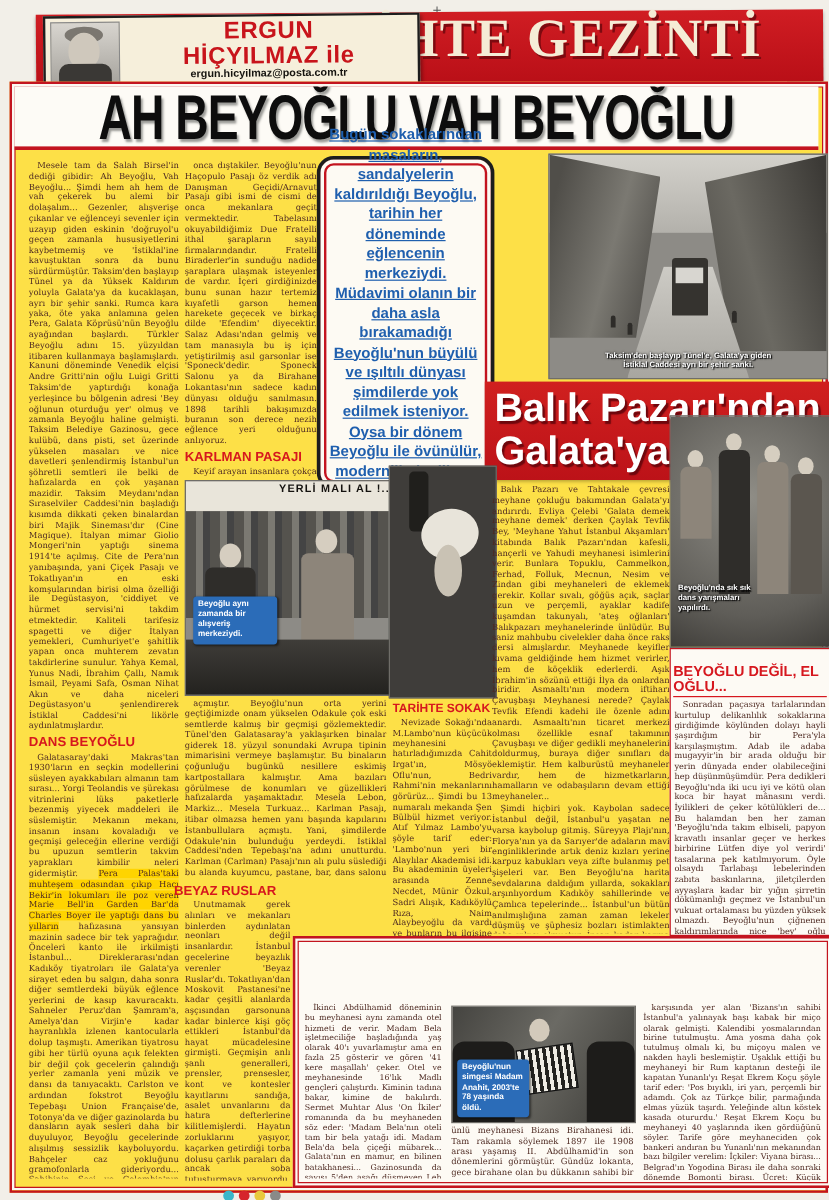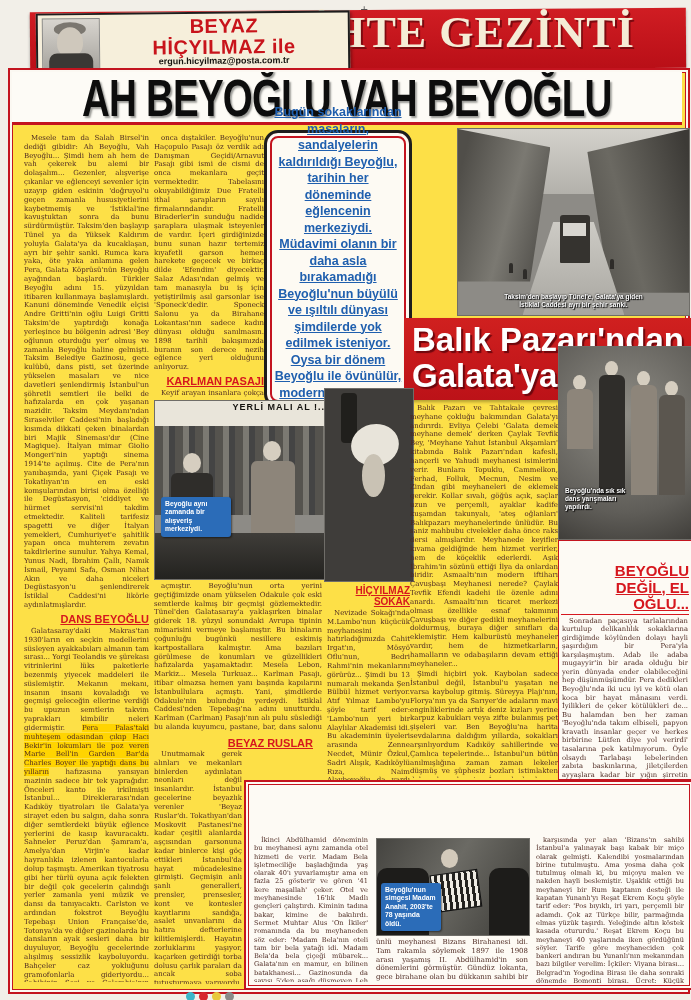--- a/index.html
+++ b/index.html
@@ -26,22 +26,22 @@
   
   #frame{left:8px;top:68px;width:678px;height:922px;background:#fde047;border:2px solid #c3141f;
          box-shadow:inset 0 0 0 2px #fbf8f2, inset 0 0 0 3px #c3141f;}
   #headline-row{left:2px;top:2px;width:670px;height:50px;border-bottom:3px solid #c3141f;display:flex;
          align-items:center;justify-content:center;overflow:hidden;background:#fdfbf6;}
   #headline{font:900 47px/1 "Liberation Sans",sans-serif;color:#0d0d0d;white-space:nowrap;
          transform:scale(.82,1.12);letter-spacing:-1px;text-shadow:2px 2px 2px #9a9a96;}
   
   .col{color:#4e2a22;font-size:7px;line-height:1.26;text-align:justify;overflow:hidden;}
   .col p{margin:0 0 2px 0;text-indent:7px;}
-  .redhead{color:#d6171e;font:900 11px/1.1 "Liberation Sans",sans-serif;text-align:right;
-         margin:3px 0 2px 0;text-indent:0 !important;text-decoration:underline;}
+  .redhead{color:#d6171e;font:900 11px/1.1 "Liberation Sans",sans-serif;text-align:left;
+         margin:3px 0 2px 0;text-indent:0 !important;}
   .redhead.u{border-bottom:1px solid #d6171e;padding-bottom:1px;}
   mark.hl{background:#ffd400;color:#4e2a22;padding:0;}
   
   #callout{left:254px;top:60px;width:142px;height:272px;background:#fdfaf3;border:3px solid #1d1d1d;
          border-radius:14px;box-shadow:inset 0 0 0 3px #fdfaf3, inset 0 0 0 5px #c3141f;
          display:flex;align-items:center;}
   #callout-text{padding:8px 7px;color:#1f5fae;font:700 12.5px/1.32 "Liberation Sans",sans-serif;
          text-align:center;text-decoration:underline;}
   
   .ph{background:#8d8b86;overflow:hidden;border:1px solid #6f6d68;}
@@ -83,41 +83,41 @@
          display:flex;align-items:center;justify-content:center;overflow:hidden;}
   #madam-title{color:#fff;font:900 38px/1 "Liberation Sans",sans-serif;white-space:nowrap;
          transform:scale(.88,1.05);text-shadow:2px 2px 0 #70060c;}
   
   #balik-box{left:394px;top:248px;width:292px;height:82px;background:linear-gradient(#d0201f,#bc1218);
          box-shadow:2px 2px 3px rgba(0,0,0,.3);}
   #balik-box .t{position:absolute;left:8px;top:4px;color:#fff;font:900 33px/1.08 "Liberation Sans",sans-serif;
          text-shadow:2px 2px 1px #6e070d;white-space:nowrap;}
   
   #beyoglu-box{left:548px;top:470px;width:132px;height:238px;border:1.5px solid #c3141f;background:#fdfaf4;padding:0;}
-  #beyoglu-box .redhead{font-size:15px;margin:22px 2px 2px 2px;}
+  #beyoglu-box .redhead{font-size:12px;margin:12px 2px 2px 2px;}
   
   .dot{position:absolute;width:9px;height:9px;border-radius:50%;top:992px;}
 </style>
 </head>
 <body>
 
 <div id="page">
 
   <div class="abs" id="crop-mark">+</div>
 
   <div class="abs" id="banner"></div>
   <div class="abs" id="banner-title">TARİHTE GEZİNTİ</div>
   <div class="abs" id="author-box">
     <div class="abs" id="author-photo">
       <div class="hair"></div>
       <div class="face"></div>
       <div class="suit"></div>
     </div>
     <div class="author-name">
-      <span>BEYAZ</span><br>
+      <span>ERGUN</span><br>
       <span>HİÇYILMAZ ile</span>
     </div>
     <div class="author-email">ergun.hicyilmaz@posta.com.tr</div>
   </div>
 
   <div class="abs" id="frame">
 
     <div class="abs" id="headline-row">
       <span id="headline">AH BEYOĞLU VAH BEYOĞLU</span>
     </div>
@@ -193,21 +193,21 @@
     <div class="abs col" id="beyoglu-box">
       <div class="redhead u">BEYOĞLU DEĞİL, EL OĞLU...</div>
       <p style="font-size:6.8px;margin:0 3px;">Sonradan paçasıya tarlalarından kurtulup delikanlılık sokaklarına girdiğimde köylünden dolayı hayli şaşırdığım bir Pera'yla karşılaşmıştım. Adab ile adaba mugayyir'in bir arada olduğu bir yerin dünyada ender olabileceğini hep düşünmüşümdür. Pera dedikleri Beyoğlu'nda iki ucu iyi ve kötü olan koca bir hayat mânasını verdi. İyilikleri de çeker kötülükleri de... Bu halamdan ben her zaman 'Beyoğlu'nda takım elbiseli, papyon kravatlı insanlar geçer ve herkes birbirine Lütfen diye yol verirdi' tasalarına pek katılmıyorum. Öyle olsaydı Tarlabaşı lebelerinden zabıta baskınlarına, jiletçilerden ayyaşlara kadar bir yığın şirretin dökümanlığı geçmez ve İstanbul'un vukuat ortalaması bu yüzden yüksek olmazdı. Beyoğlu'nun çiğnenen kaldırımlarında nice 'bey' oğlu kademsiz ve uğursuz, başkan ve şirret ve o ölçüde harpeninin ayak izleri vardır. Ne kadar temizlense Pera adından İstiklal Caddesi'ne ulaşan yol geçmişin lekelerini taşımaya devam ediyor. Beyoğlu, 'bey oğlu' değil, 'el oğlu' sanki.</p>
     </div>
 
     <div class="abs col" style="left:144px;top:512px;width:168px;height:150px;">
       <p>açmıştır. Beyoğlu'nun orta yerini geçtiğimizde onam yükselen Odakule çok eski semtlerde kalmış bir geçmişi gözlemektedir. Tünel'den Galatasaray'a yaklaşırken binalar giderek 18. yüzyıl sonundaki Avrupa tipinin mimarisini vermeye başlamıştır. Bu binaların çoğunluğu bugünkü nesillere eskimiş kartpostallara kalmıştır. Ama bazıları görülmese de konumları ve güzellikleri hafızalarda yaşamaktadır. Mesela Lebon, Markiz... Mesela Turkuaz... Karlman Pasajı, itibar olmazsa hemen yanı başında kapılarını İstanbullulara açmıştı. Yani, şimdilerde Odakule'nin bulunduğu yerdeydi. İstiklal Caddesi'nden Tepebaşı'na adını unutturdu. Karlman (Carlman) Pasajı'nın alı pulu süslediği bu alanda kuyumcu, pastane, bar, dans salonu ve lokantası ile eğlence külliyesi idi.</p>
     </div>
 
     <div class="abs col" style="left:317px;top:512px;width:83px;height:198px;">
-      <div class="redhead" style="font-size:10px;">HİÇYILMAZ SOKAK</div>
+      <div class="redhead" style="font-size:10px;">TARİHTE SOKAK</div>
       <p>Nevizade Sokağı'nda M.Lambo'nun küçücük meyhanesini hatırladığımızda Cahit Irgat'ın, Mösyö Oflu'nun, Bedri Rahmi'nin mekanlarını görürüz... Şimdi bu 13 numaralı mekanda Şen Bülbül hizmet veriyor. Atıf Yılmaz Lambo'yu şöyle tarif eder: 'Lambo'nun yeri bir Alaylılar Akademisi idi. Bu akademinin üyeleri arasında Zenne Necdet, Münir Özkul, Sadri Alışık, Kadıköylü Rıza, Naim Alaybeyoğlu da vardı ve bunların bu ilgisine dostların hepsi ve daha başkaları da olmak üzere bu küçücük dükkana uğrardık. Yer dardı ama gönüller genişti.' Pera Palas 'Orient Ekspres' için son istasyondur. Agatha Christie'nin roman yazdığı, Atatürk'ün İstanbul'a geldiğinde sürekli kaldığı ünlü Pera Palas Oteli şimdi Tango geceleri ile eskiyi davet ediyor.</p>
     </div>
 
     <div class="abs redhead" style="left:135px;top:664px;width:168px;">BEYAZ RUSLAR</div>
     <div class="abs col" style="left:144px;top:680px;width:88px;height:234px;">
       <p>Unutmamak gerek alınları ve mekanları binlerden aydınlatan neonları değil insanlardır. İstanbul gecelerine beyazlık verenler 'Beyaz Ruslar'dı. Tokatlıyan'dan Moskovit Pastanesi'ne kadar çeşitli alanlarda aşçısından garsonuna kadar binlerce kişi göç ettikleri İstanbul'da hayat mücadelesine girmişti. Geçmişin anlı şanlı generalleri, prensler, prensesler, kont ve kontesler kayıtlarını sandığa, asalet unvanlarını da hatıra defterlerine kilitlemişlerdi. Hayatın zorluklarını yaşıyor, kaçarken getirdiği torba dolusu çarlık paraları da ancak soba tutuşturmaya yarıyordu. Kolay değildi hayat. Taras Bulba, Mişel Strogof filmlerinin başrolünü oynayan İvan Mujukin bile Odeon Tiyatrosu'nun yanındaki Moskovit salonunda müşterilere serviste kusur etmeyen bir garson olmaya çalışıyordu. İstanbul'daki birahanelerin</p>
     </div>
 
     <div class="abs" id="madam-box">
       <div class="abs col" style="left:8px;top:54px;width:114px;height:146px;">

